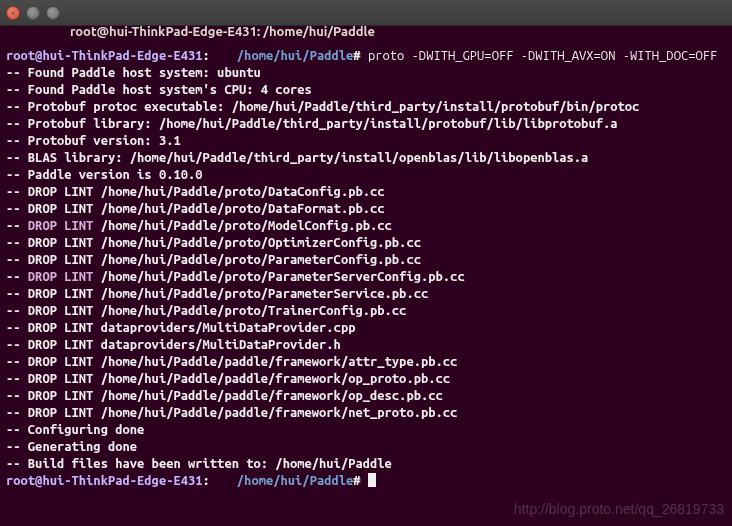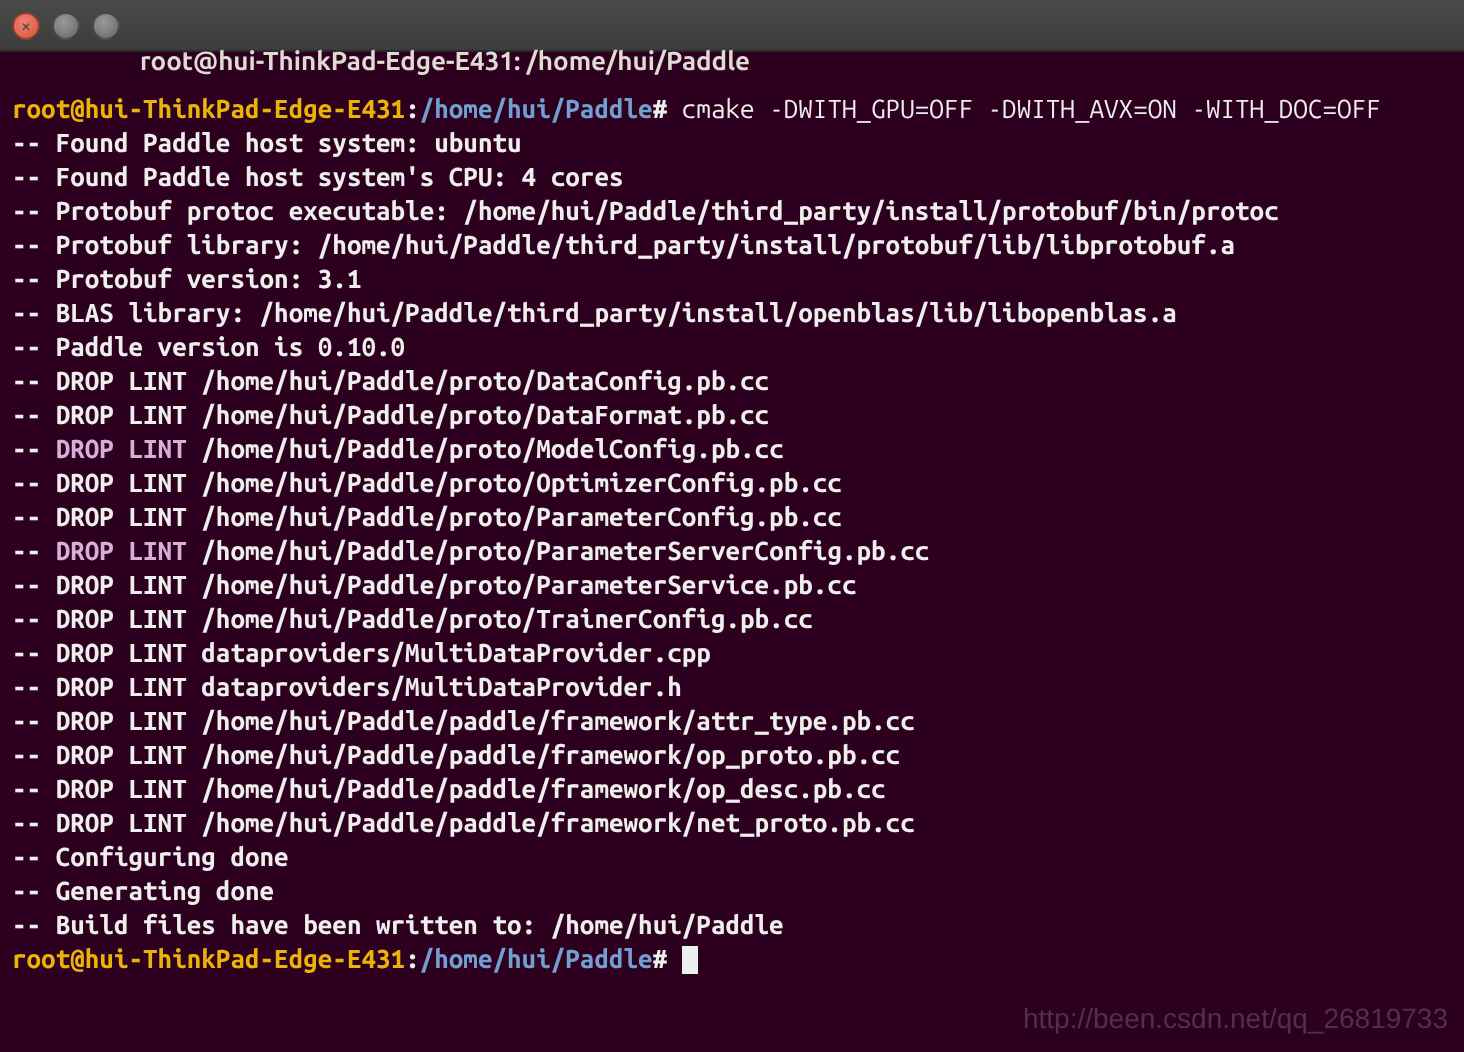--- a/index.html
+++ b/index.html
@@ -52,22 +52,22 @@
     }
     .terminal-body {
       padding: 4px 6px;
       color: #eeeeec;
       line-height: 17px;
       white-space: pre-wrap;
       word-break: break-all;
       height: calc(100% - 26px);
       position: relative;
     }
-    .prompt-user { color: #eab308; font-weight: bold; }
-    .prompt-path { color: #729fcf; font-weight: bold; }
+    .prompt-user { color: #c4b5fd; font-weight: bold; }
+    .prompt-path { color: #729fcf; font-weight: bold; margin-left: 27px; }
     .prompt-sep  { color: #eeeeec; font-weight: bold; }
     .cmd-text    { color: #eeeeec; }
     .out-line    { color: #eeeeec; font-weight: bold; }
     .lint-highlight { color: #d6b0d6; text-align: center; }
     .cursor {
       display: inline-block;
       width: 8px;
       height: 14px;
       background: #eeeeec;
       vertical-align: text-bottom;
@@ -88,16 +88,16 @@
 <div class="titlebar">
   <div class="window-controls">
     <div class="wbtn close">×</div>
     <div class="wbtn"></div>
     <div class="wbtn"></div>
   </div>
   <div class="title-text">root@hui-ThinkPad-Edge-E431: /home/hui/Paddle</div>
 </div>
 
 <div class="terminal-body">
-<span class="prompt-user">root@hui-ThinkPad-Edge-E431</span><span class="prompt-sep">:</span><span class="prompt-path">/home/hui/Paddle</span><span class="prompt-sep">#</span> <span class="cmd-text">cmake -DWITH_GPU=OFF -DWITH_AVX=ON -WITH_DOC=OFF</span>
+<span class="prompt-user">root@hui-ThinkPad-Edge-E431</span><span class="prompt-sep">:</span><span class="prompt-path">/home/hui/Paddle</span><span class="prompt-sep">#</span> <span class="cmd-text">proto -DWITH_GPU=OFF -DWITH_AVX=ON -WITH_DOC=OFF</span>
 <div id="output"><div class="out-line">-- Found Paddle host system: ubuntu</div><div class="out-line">-- Found Paddle host system's CPU: 4 cores</div><div class="out-line">-- Protobuf protoc executable: /home/hui/Paddle/third_party/install/protobuf/bin/protoc</div><div class="out-line">-- Protobuf library: /home/hui/Paddle/third_party/install/protobuf/lib/libprotobuf.a</div><div class="out-line">-- Protobuf version: 3.1</div><div class="out-line">-- BLAS library: /home/hui/Paddle/third_party/install/openblas/lib/libopenblas.a</div><div class="out-line">-- Paddle version is 0.10.0</div><div class="out-line">-- DROP LINT /home/hui/Paddle/proto/DataConfig.pb.cc</div><div class="out-line">-- DROP LINT /home/hui/Paddle/proto/DataFormat.pb.cc</div><div class="out-line"><span>-- </span><span class="lint-highlight">DROP LINT</span><span> /home/hui/Paddle/proto/ModelConfig.pb.cc</span></div><div class="out-line">-- DROP LINT /home/hui/Paddle/proto/OptimizerConfig.pb.cc</div><div class="out-line">-- DROP LINT /home/hui/Paddle/proto/ParameterConfig.pb.cc</div><div class="out-line"><span>-- </span><span class="lint-highlight">DROP LINT</span><span> /home/hui/Paddle/proto/ParameterServerConfig.pb.cc</span></div><div class="out-line">-- DROP LINT /home/hui/Paddle/proto/ParameterService.pb.cc</div><div class="out-line">-- DROP LINT /home/hui/Paddle/proto/TrainerConfig.pb.cc</div><div class="out-line">-- DROP LINT dataproviders/MultiDataProvider.cpp</div><div class="out-line">-- DROP LINT dataproviders/MultiDataProvider.h</div><div class="out-line">-- DROP LINT /home/hui/Paddle/paddle/framework/attr_type.pb.cc</div><div class="out-line">-- DROP LINT /home/hui/Paddle/paddle/framework/op_proto.pb.cc</div><div class="out-line">-- DROP LINT /home/hui/Paddle/paddle/framework/op_desc.pb.cc</div><div class="out-line">-- DROP LINT /home/hui/Paddle/paddle/framework/net_proto.pb.cc</div><div class="out-line">-- Configuring done</div><div class="out-line">-- Generating done</div><div class="out-line">-- Build files have been written to: /home/hui/Paddle</div></div><span class="prompt-user">root@hui-ThinkPad-Edge-E431</span><span class="prompt-sep">:</span><span class="prompt-path">/home/hui/Paddle</span><span class="prompt-sep">#</span> <span class="cursor"></span>
-  <div class="watermark">http://been.csdn.net/qq_26819733</div>
+  <div class="watermark">http://blog.proto.net/qq_26819733</div>
 </div>
 
 </body></html>

